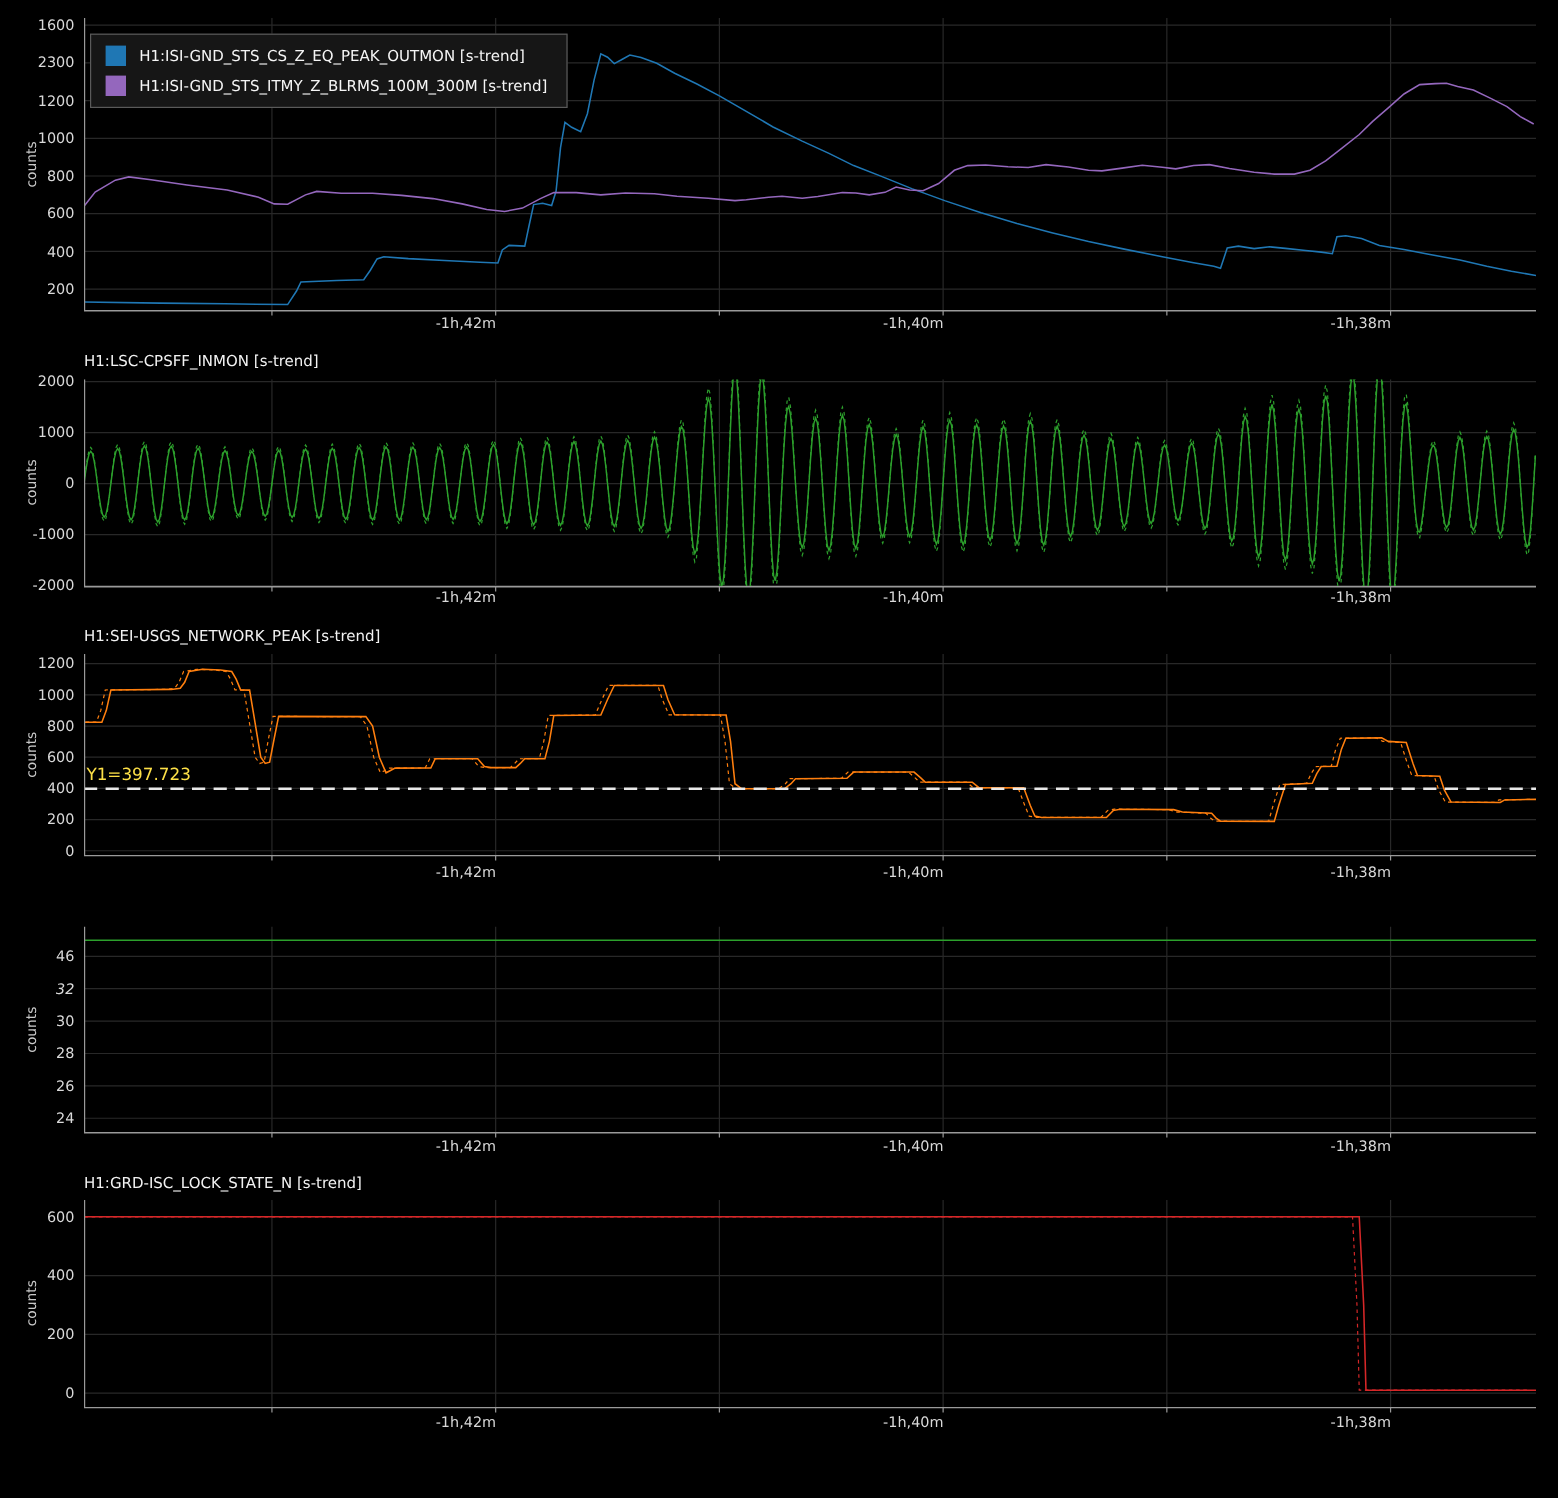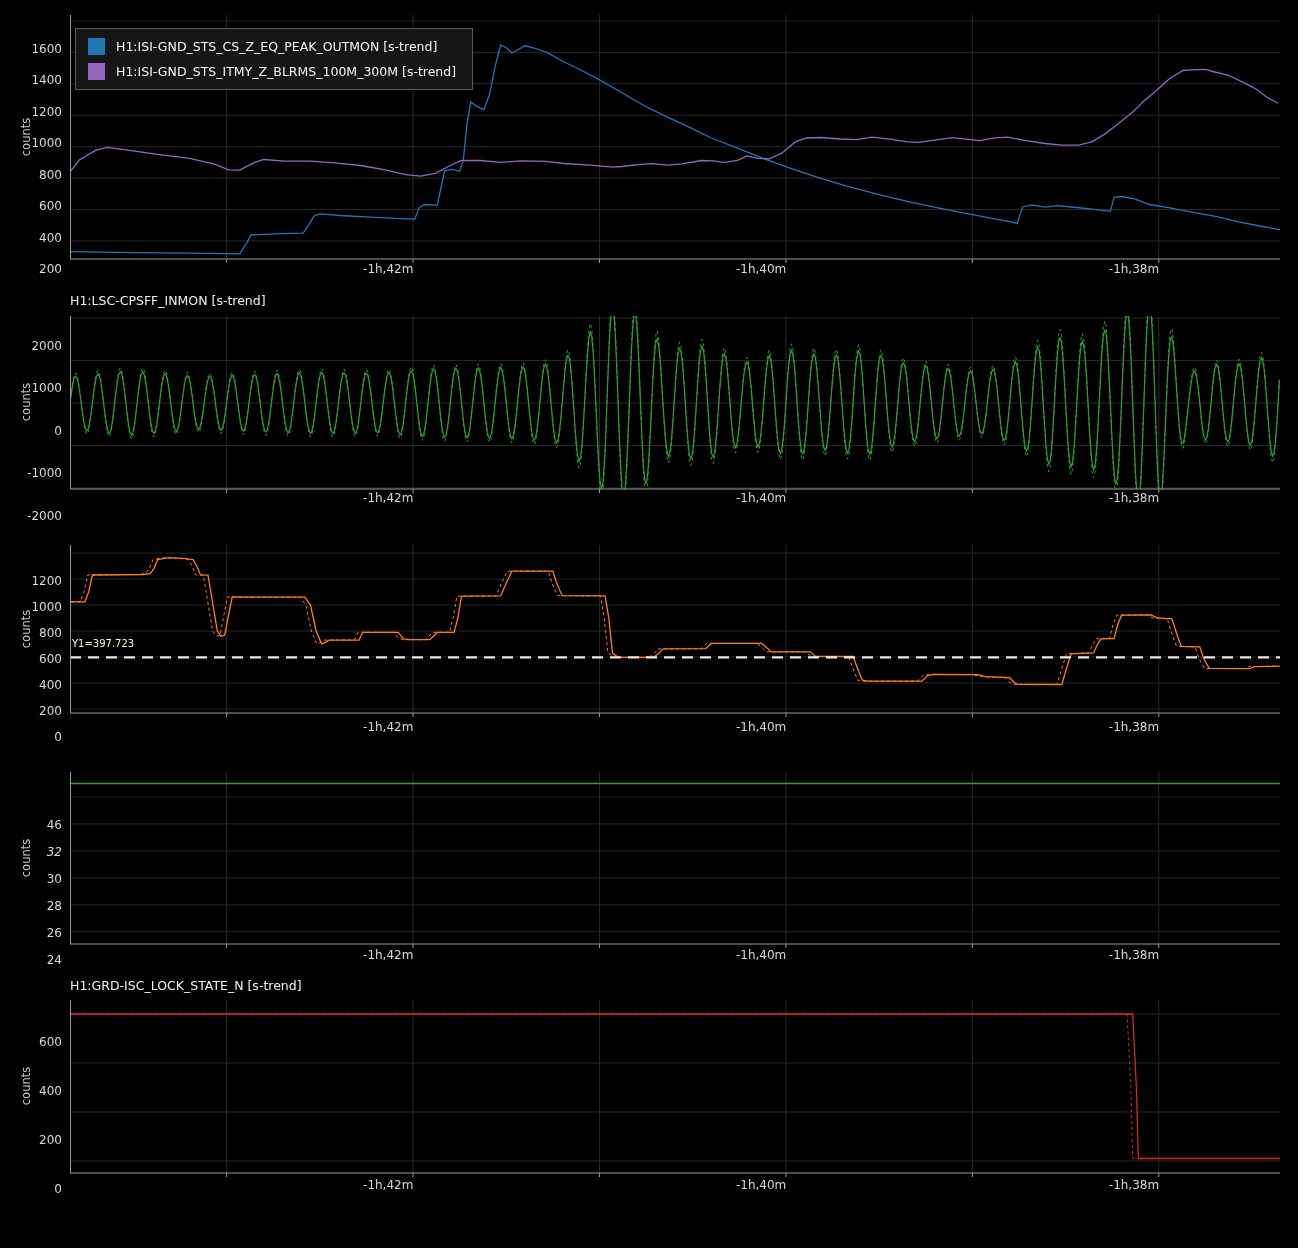--- a/index.html
+++ b/index.html
@@ -3,38 +3,39 @@
 <meta charset="utf-8">
 <style>
   html,body{margin:0;padding:0;background:#000;}
   .stage{position:relative;width:1298px;height:1248px;background:#000;overflow:hidden;
          font-family:"DejaVu Sans","Liberation Sans",sans-serif;}
   .panel-title{position:absolute;left:70px;width:1210px;
                font-size:12.5px;color:#f2f2f2;white-space:nowrap;}
   .ylab{position:absolute;left:26px;font-size:11.5px;color:#c9c9c9;
         transform:translate(-50%,-50%) rotate(-90deg);white-space:nowrap;}
   .ytick{position:absolute;left:0;width:62px;text-align:right;font-size:12px;
-         color:#d9d9d9;line-height:16px;margin-top:28px;}
+         color:#d9d9d9;line-height:16px;}
   .xtick{position:absolute;width:100px;text-align:left;font-size:12px;color:#d9d9d9;}
   .plot-svg{position:absolute;left:70px;}
   .legend{position:absolute;left:75px;top:28px;background:#161616;border:1px solid #5a5a5a;
           padding:9px 16px 9px 12px;display:flex;flex-direction:column;gap:8px;z-index:6;}
   .legend-row{display:flex;align-items:center;gap:11px;}
   .swatch{width:17px;height:17px;display:inline-block;}
   .legend-label{font-size:12.5px;color:#f5f5f5;white-space:nowrap;}
-  .cursor-label{position:absolute;left:72px;top:638px;font-size:10px;color:#fef9c3;z-index:5;}
+  .cursor-label{position:absolute;left:72px;top:638px;font-size:14px;color:#fde047;z-index:5;}
   .footer{position:absolute;top:1216px;left:0;width:100%;text-align:center;
           font-size:16px;color:#ececec;}
 </style>
 </head>
 <body>
 
 <div class="stage">
 
   <div class="panel-title" style="top:293px">H1:LSC-CPSFF_INMON [s-trend]</div>
+  <div class="panel-title" style="top:522px">H1:SEI-USGS_NETWORK_PEAK [s-trend]</div>
   <div class="panel-title" style="top:978px">H1:GRD-ISC_LOCK_STATE_N [s-trend]</div>
 
   <div class="ylab" style="top:137px">counts</div>
   <div class="ylab" style="top:402px">counts</div>
   <div class="ylab" style="top:629px">counts</div>
   <div class="ylab" style="top:858px">counts</div>
   <div class="ylab" style="top:1086px">counts</div>
 
   <div class="legend">
     <div class="legend-row">
@@ -80,21 +81,21 @@
         <line x1="715.9322033898302" x2="715.9322033898302" y1="244" y2="248" stroke="#9a9a9a" stroke-width="1"></line>
         <line x1="902.3728813559316" x2="902.3728813559316" y1="244" y2="248" stroke="#9a9a9a" stroke-width="1"></line>
         <line x1="1088.8135593220331" x2="1088.8135593220331" y1="244" y2="248" stroke="#9a9a9a" stroke-width="1"></line>
       </svg>
       <div class="ytick" style="top: 232.932px;">200</div>
       <div class="ytick" style="top: 201.509px;">400</div>
       <div class="ytick" style="top: 170.086px;">600</div>
       <div class="ytick" style="top: 138.663px;">800</div>
       <div class="ytick" style="top: 107.24px;">1000</div>
       <div class="ytick" style="top: 75.8165px;">1200</div>
-      <div class="ytick" style="top: 44.3934px;">1400</div>
+      <div class="ytick" style="top: 44.3934px;">2300</div>
       <div class="ytick" style="top: 12.9704px;">1600</div>
       <div class="xtick" style="left: 363.051px; top: 262px;">-1h,42m</div>
       <div class="xtick" style="left: 735.932px; top: 262px;">-1h,40m</div>
       <div class="xtick" style="left: 1108.81px; top: 262px;">-1h,38m</div>
       <svg width="1210" height="179" class="plot-svg" style="top: 316px;">
         <line x1="156.61016949152585" x2="156.61016949152585" y1="0" y2="173" stroke="#282828" stroke-width="1"></line>
         <line x1="343.05084745762724" x2="343.05084745762724" y1="0" y2="173" stroke="#282828" stroke-width="1"></line>
         <line x1="529.4915254237287" x2="529.4915254237287" y1="0" y2="173" stroke="#282828" stroke-width="1"></line>
         <line x1="715.9322033898302" x2="715.9322033898302" y1="0" y2="173" stroke="#282828" stroke-width="1"></line>
         <line x1="902.3728813559316" x2="902.3728813559316" y1="0" y2="173" stroke="#282828" stroke-width="1"></line>

